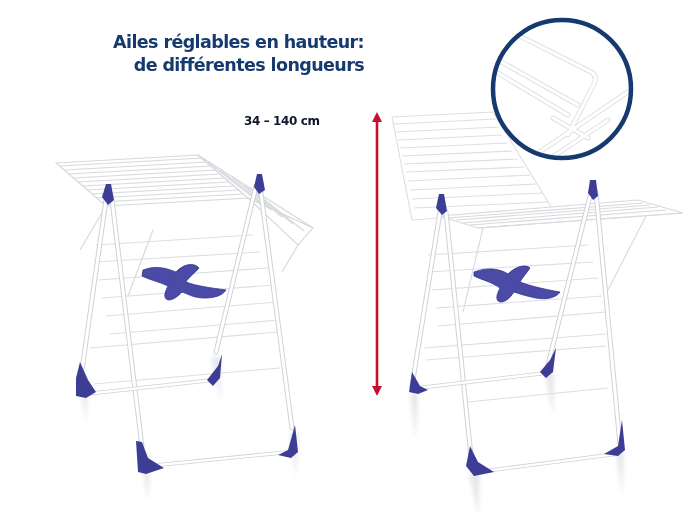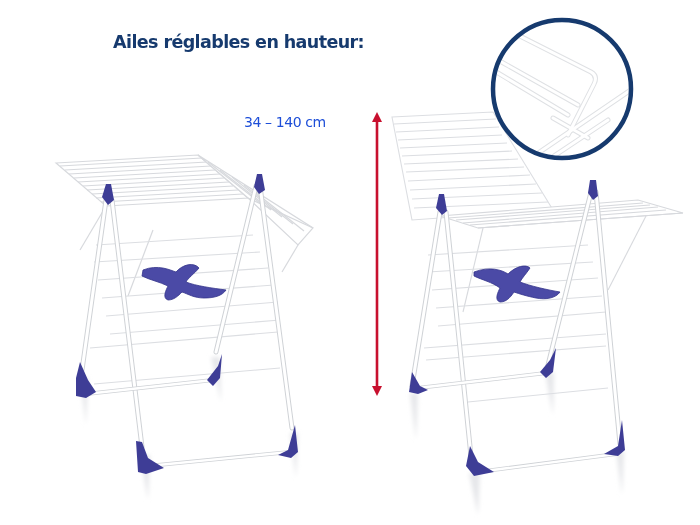--- a/index.html
+++ b/index.html
@@ -3,22 +3,22 @@
 <meta charset="utf-8">
 <style>
   html, body { margin: 0; padding: 0; background: #ffffff; }
   body { width: 700px; height: 525px; position: relative; overflow: hidden;
          font-family: "DejaVu Sans", "Liberation Sans", sans-serif; }
   .stage { position: absolute; left: 8px; top: 0; width: 700px; height: 454px; }
   .headline { position: absolute; right: 344px; top: 31px; text-align: right;
               color: #163a6e; font-weight: bold; font-size: 17.5px; line-height: 23px;
               letter-spacing: -0.6px; white-space: nowrap; }
   .headline div { display: block; }
-  .height-range { position: absolute; left: 236px; top: 114px; color: #1d4ed8;
-                  font-weight: normal; font-size: 14px; letter-spacing: -0.4px; white-space: nowrap; }
+  .height-range { position: absolute; left: 236px; top: 114px; color: #0f172a;
+                  font-weight: bold; font-size: 12px; letter-spacing: -0.4px; white-space: nowrap; }
   svg { position: absolute; left: 0; top: 0; }
 </style>
 </head>
 <body>
 
 <div class="stage">
 
   <svg width="700" height="525" viewBox="0 0 700 525">
     <defs>
       <filter id="soft" x="-20%" y="-20%" width="140%" height="140%">
@@ -221,16 +221,17 @@
         <line x1="520" y1="160" x2="630" y2="85"></line>
         <line x1="540" y1="160" x2="600" y2="120"></line>
         <line x1="545" y1="118" x2="580" y2="138"></line>
       </g>
       <circle cx="554" cy="89" r="69" fill="none" stroke="#163a6e" stroke-width="4.5"></circle>
     </g>
   </svg>
 
   <div class="headline">
     <div>Ailes réglables en hauteur:</div>
+    <div>de différentes longueurs</div>
   </div>
 
   <div class="height-range">34 – 140 cm</div>
 </div>
 
 </body></html>

